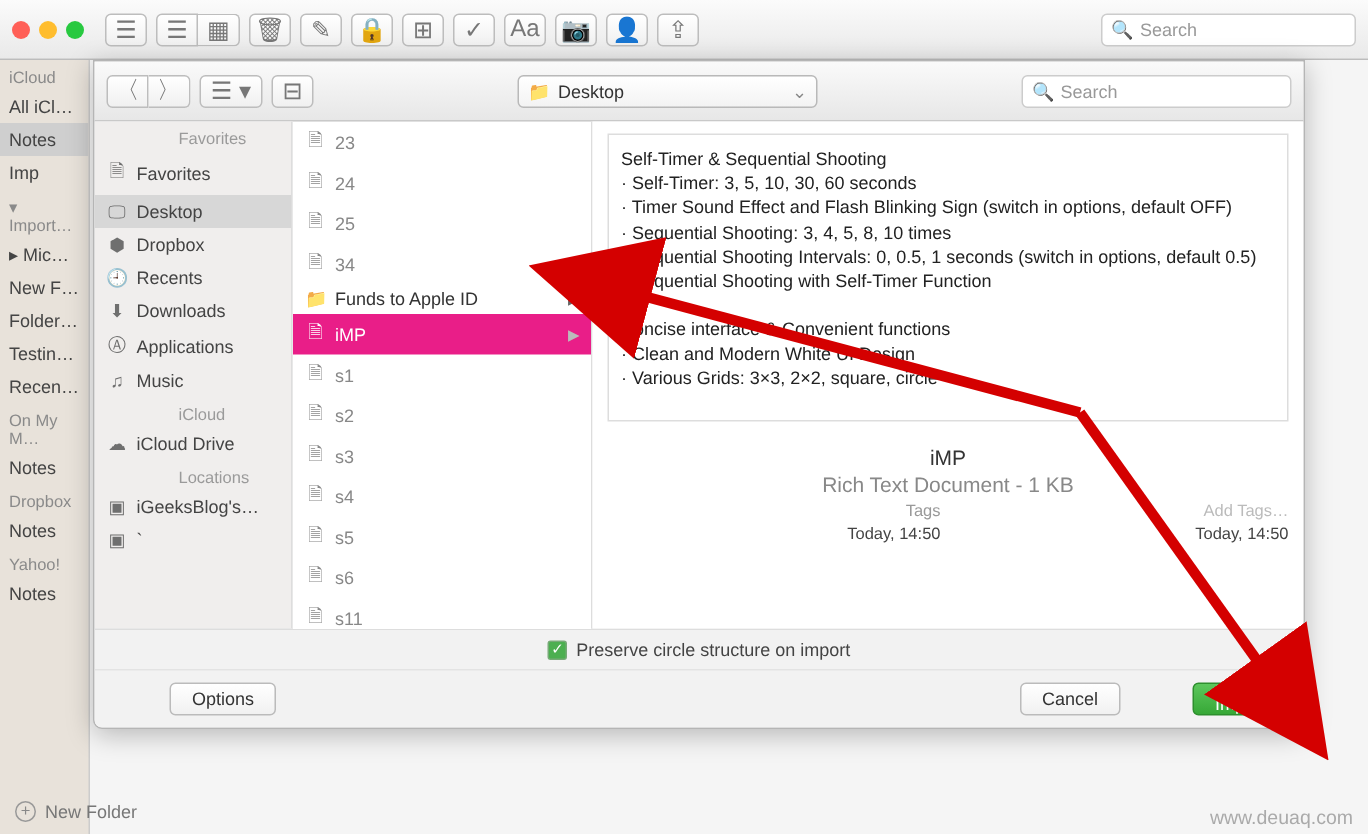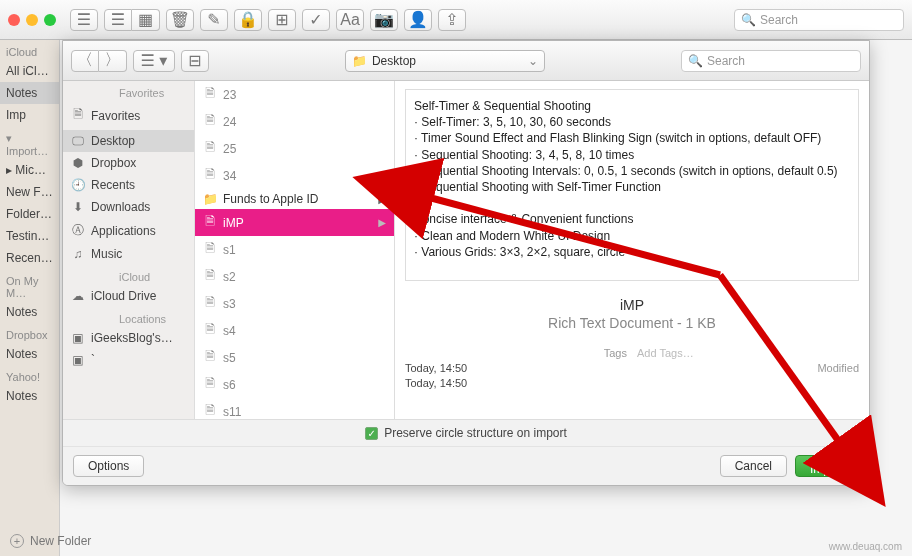--- a/index.html
+++ b/index.html
@@ -49,34 +49,34 @@
 .file-item.folder .fi{color:#3498ff;}
 .file-item.folder{color:#333;}
 .file-item .chev{margin-left:auto; color:#bbb; font-size:10px;}
 .file-item.folder .chev{color:#666;}
 
 .preview-col{flex:1; background:#fff; display:flex; flex-direction:column; padding:8px 10px; font-size:12px; position:relative;}
 .preview-box{border:1px solid #ddd; padding:8px; height:192px; overflow:hidden; color:#222; line-height:1.35; font-size:12px;}
 .preview-meta{margin-top:16px; text-align:center;}
 .preview-meta .title{font-size:14px; color:#333; margin-bottom:2px;}
 .preview-meta .sub{font-size:14px; color:#888;}
-.meta-rows{margin-top:16px; font-size:11px; display:grid; grid-template-columns:1fr 1fr; gap:3px 10px;}
+.meta-rows{margin-top:4px; font-size:11px; display:grid; grid-template-columns:1fr 1fr; gap:3px 10px;}
 .meta-rows .k{text-align:right; color:#999;}
-.meta-rows .v{text-align:left; color:#444;}
+.meta-rows .v{text-align:right; color:#444;}
 .meta-rows .add{color:#bbb;}
 
 .sheet-footer{border-top:1px solid #ddd; background:#f2f2f2;}
 .preserve-row{display:flex; justify-content:center; align-items:center; gap:6px; padding:6px; font-size:12px; color:#444; border-bottom:1px solid #e3e3e3;}
 .checkbox{width:13px;height:13px;border:1px solid #7a7;border-radius:2px;background:#4caf50;display:flex;align-items:center;justify-content:center;color:#fff;font-size:10px;}
 .btn-row{display:flex; align-items:center; padding:8px 10px; gap:8px;}
-.btn{height:22px; padding:0 14px; border:1px solid #bbb; border-radius:4px; background:linear-gradient(#fff,#f1f1f1); font-size:12px; color:#333; display:flex; align-items:center;}
+.btn{height:22px; padding:0 14px; border:1px solid #bbb; border-radius:4px; background:linear-gradient(#fff,#f1f1f1); font-size:12px; color:#333; display:flex; align-items:center;margin-left:40px;}
 .btn.primary{background:linear-gradient(#5cc75c,#37a837); border-color:#2e8f2e; color:#fff;align-items:flex-end;}
 .btn-row .spacer{flex:1;}
 
-.watermark{position:absolute; bottom:4px; right:10px; font-size:10px; color:#aaa;}
+.watermark{position:absolute; bottom:4px; right:10px; font-size:13px; color:#aaa;}
 
 
 .arrow-svg{position:absolute; pointer-events:none;}
 </style>
 </head>
 <body>
 
 <div class="toolbar">
   <div class="traffic">
     <div class="t-dot t-close"></div>
@@ -254,21 +254,20 @@
     <div class="preview-col">
       <div class="preview-box" id="preview-text">Self-Timer &amp; Sequential Shooting<br>· Self-Timer: 3, 5, 10, 30, 60 seconds<br>· Timer Sound Effect and Flash Blinking Sign (switch in options, default OFF)<br>· Sequential Shooting: 3, 4, 5, 8, 10 times<br>· Sequential Shooting Intervals: 0, 0.5, 1 seconds (switch in options, default 0.5)<br>· Sequential Shooting with Self-Timer Function<br>&nbsp;<br>Concise interface &amp; Convenient functions<br>· Clean and Modern White UI Design<br>· Various Grids: 3×3, 2×2, square, circle</div>
       <div class="preview-meta">
         <div class="title">iMP</div>
         <div class="sub">Rich Text Document - 1 KB</div>
       </div>
       <div class="meta-rows">
         <div class="k">Tags</div>
         <div class="v add">Add Tags…</div>
         <div class="v">Today, 14:50</div>
-        <div class="k">Modified</div>
         <div class="v">Today, 14:50</div>
       </div>
     </div>
   </div>
 
   <div class="sheet-footer">
     <div class="preserve-row">
       <span class="checkbox">✓</span>
       <span>Preserve circle structure on import</span>
     </div>

